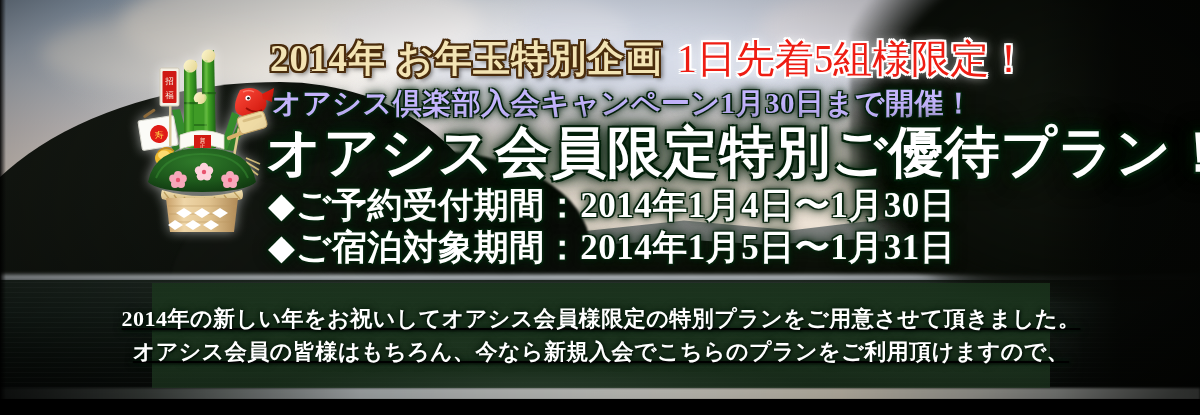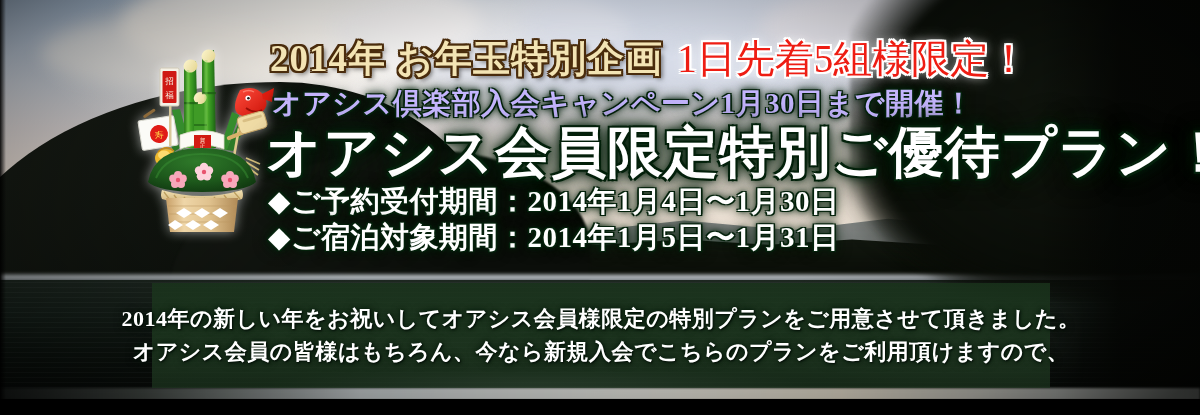--- a/index.html
+++ b/index.html
@@ -210,40 +210,40 @@
     font-size: 55px; font-weight: bold; color: #ffffff;
     letter-spacing: 1px; white-space: nowrap;
     text-shadow:
       0 0 6px #04200b, 0 0 12px #04200b, 0 0 20px #05220d, 0 0 30px #04190a,
       -2px -2px 0 #0b2c14, 2px -2px 0 #0b2c14,
       -2px 2px 0 #0b2c14, 2px 2px 0 #0b2c14;
   }
 
   .line-date {
     position: absolute; left: 268px;
-    font-size: 29px; font-weight: bold; color: #ffffff;
+    font-size: 35px; font-weight: bold; color: #ffffff;
     letter-spacing: .5px; white-space: nowrap;
     text-shadow:
       0 0 5px #05210c, 0 0 10px #05210c, 0 0 16px #061d0b,
       -1.4px -1.4px 0 #0a2a12, 1.4px -1.4px 0 #0a2a12,
       -1.4px 1.4px 0 #0a2a12, 1.4px 1.4px 0 #0a2a12;
   }
   .date-1 { top: 182px; }
-  .date-2 { top: 218px; }
+  .date-2 { top: 224px; }
 
   
   .note-box {
     position: absolute; left: 152px; top: 283px; width: 898px; height: 105px;
     background: linear-gradient(to bottom,
        rgba(26,52,28,.82) 0%,
        rgba(30,58,32,.78) 40%,
        rgba(34,62,36,.72) 70%,
        rgba(28,52,30,.70) 100%);
     display: flex; flex-direction: column; align-items: center;
-    justify-content: center; gap: 3px;
+    justify-content: center; gap: 3px; text-decoration: underline;
   }
   .note-line {
     font-size: 22px; font-weight: bold; color: #ffffff;
     letter-spacing: .5px; white-space: nowrap;
     text-shadow: 0 0 4px rgba(4,24,10,.95), 0 0 8px rgba(4,24,10,.8),
                  1px 1px 2px rgba(0,0,0,.8);
   }
 </style>
 </head>
 <body>

